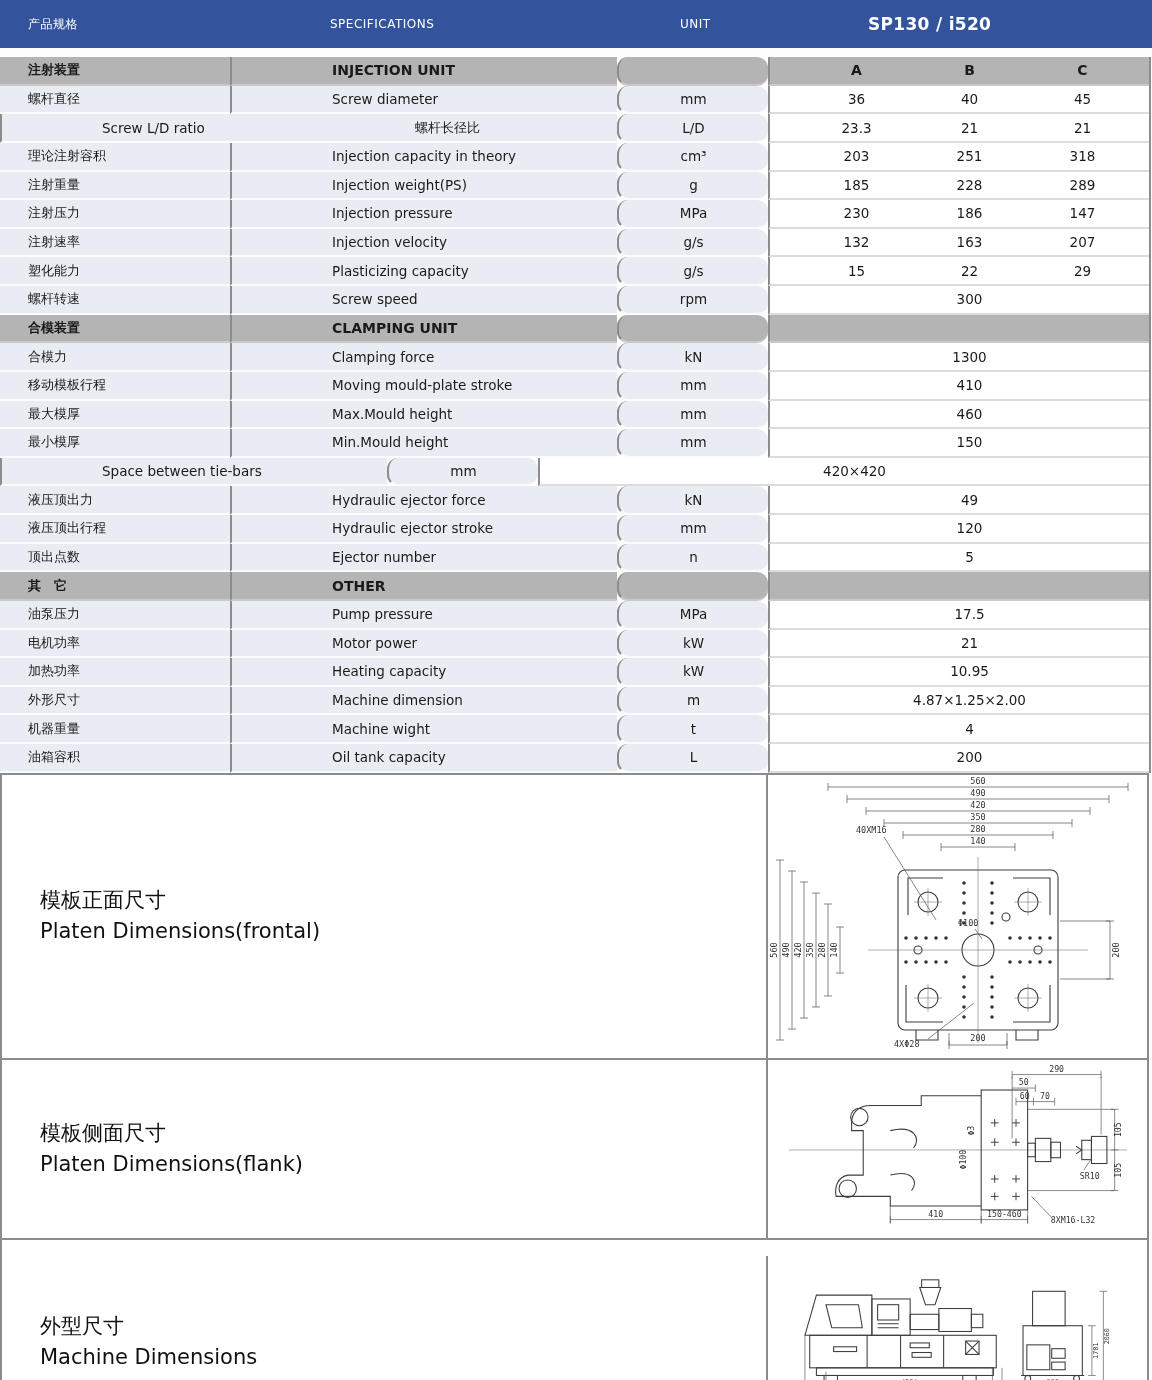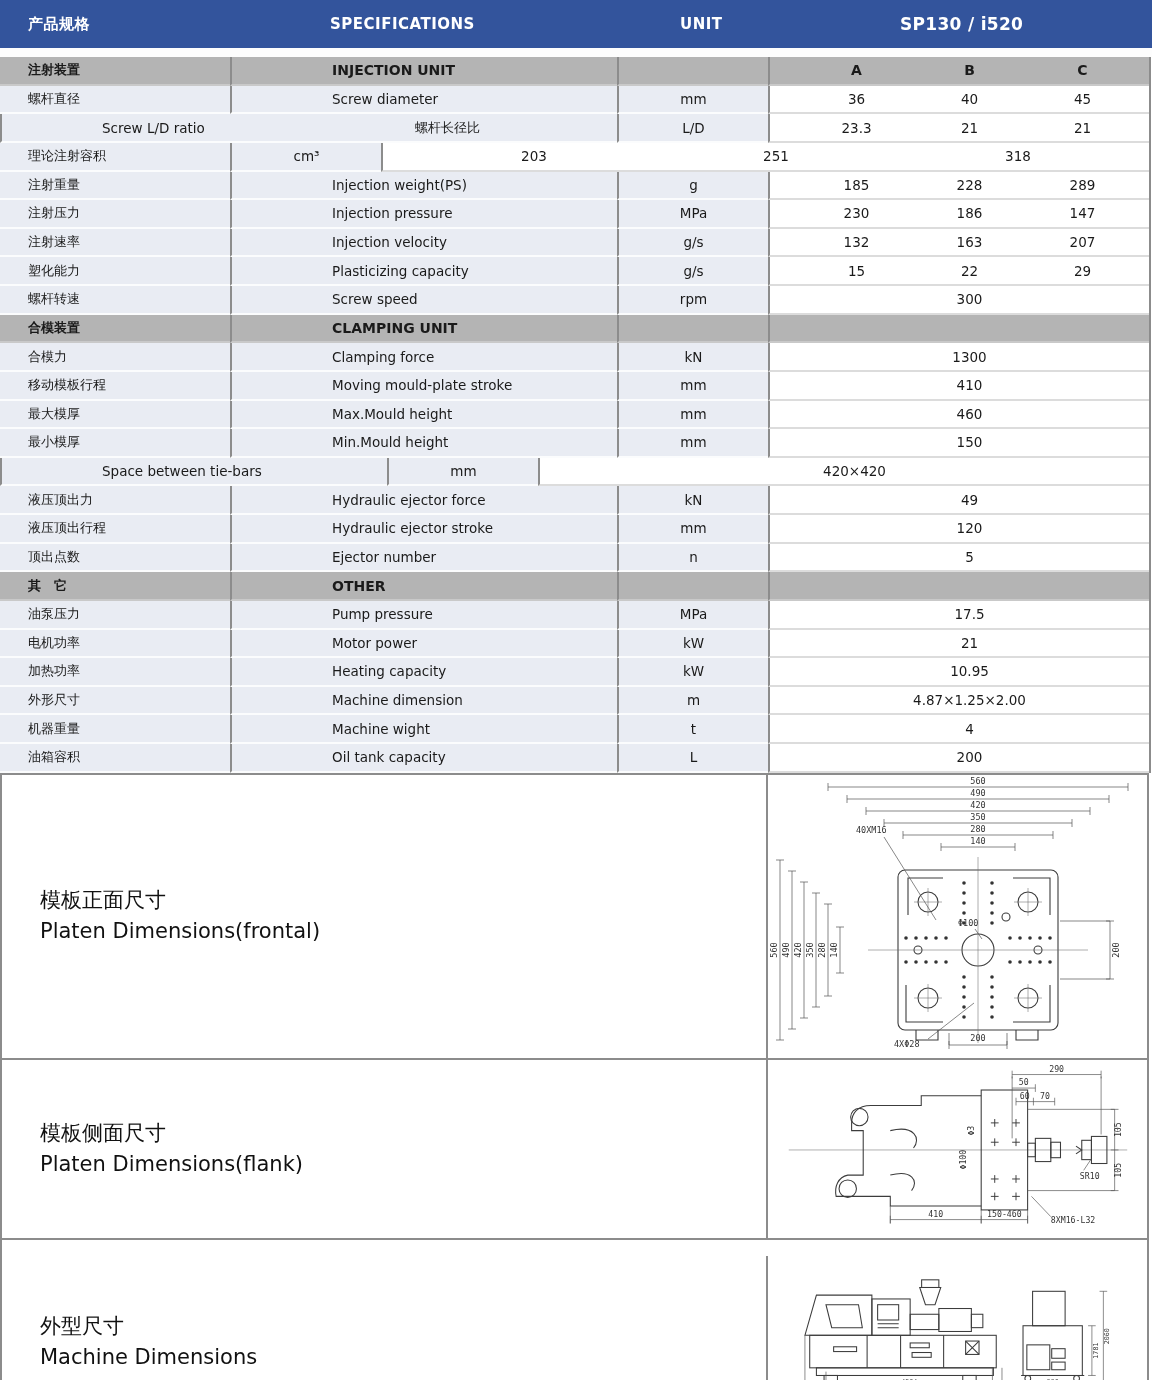--- a/index.html
+++ b/index.html
@@ -1,34 +1,34 @@
 <!DOCTYPE html>
 <html><head>
 <meta charset="utf-8">
 <style>
   html,body{margin:0;padding:0;background:#ffffff;}
   body{width:1152px;height:1380px;position:relative;overflow:hidden;
        font-family:"DejaVu Sans","Liberation Sans",sans-serif;color:#1a1a1a;}
 
   
   .hdr{position:relative;height:48px;background:#33549c;color:#fff;}
-  .hdr span{position:absolute;top:50%;transform:translateY(-50%);font-size:15px;letter-spacing:.5px;font-weight:bold;}
+  .hdr span{position:absolute;top:50%;transform:translateY(-50%);font-size:12px;letter-spacing:.5px;}
   .hdr .h-zh{left:28px;}
   .hdr .h-en{left:330px;}
   .hdr .h-unit{left:672px;margin-left:8px;}
-  .hdr .h-model{left:900px;font-weight:bold;font-size:17px;letter-spacing:.3px;}
+  .hdr .h-model{left:868px;font-weight:bold;font-size:17px;letter-spacing:.3px;}
   .hdr-gap{height:9px;background:#fdfdfd;}
 
   
   .spec{width:1149px;border-right:2px solid #8c8c8c;}
   .trow{display:flex;height:28.64px;box-sizing:border-box;align-items:stretch;}
   .trow .cell{box-sizing:border-box;display:flex;align-items:center;font-size:13.5px;}
   .c1{width:230px;padding-left:28px;background:#e9ecf3;border-bottom:2px solid #fbfcfd;font-size:13px !important;}
   .c2{width:387px;padding-left:100px;background:#e9ecf3;border-left:2px solid #8c8c8c;border-bottom:2px solid #fbfcfd;}
-  .c3{width:151px;justify-content:center;background:#e9ecf3;border-left:2px solid #8c8c8c;border-bottom:2px solid #fbfcfd;}
+  .c3{width:151px;justify-content:center;background:#e9ecf3;border-left:2px solid #8c8c8c;border-bottom:2px solid #fbfcfd;border-radius:11px;}
   .c4{flex:1;background:#ffffff;border-left:2px solid #8c8c8c;border-bottom:2px solid #dcdcdc;
       display:flex;padding:0 10px 0 30px;}
   .c4 .v{flex:1;text-align:center;align-self:center;}
   .c4 .vspan{flex:1;text-align:center;align-self:center;}
   .sec .c1,.sec .c2,.sec .c3,.sec .c4{background:#b4b4b4;border-bottom:2px solid #c9c9c9;}
   .sec .cell{font-weight:bold;font-size:14px;}
 
   
   .panels{width:1149px;border-top:2px solid #8c8c8c;border-right:2px solid #8c8c8c;
           border-left:2px solid #8c8c8c;box-sizing:border-box;border-bottom:2px solid #8c8c8c;}
@@ -86,20 +86,21 @@
       <div class="cell c1">螺杆长径比</div>
       <div class="cell c3">L/D</div>
       <div class="cell c4">
         <div class="v">23.3</div>
         <div class="v">21</div>
         <div class="v">21</div>
       </div>
     </div>
     <div class="trow">
       <div class="cell c1">理论注射容积</div>
+      <div class="cell c2">Injection capacity in theory</div>
       <div class="cell c3">cm³</div>
       <div class="cell c4">
         <div class="v">203</div>
         <div class="v">251</div>
         <div class="v">318</div>
       </div>
     </div>
     <div class="trow">
       <div class="cell c1">注射重量</div>
       <div class="cell c2">Injection weight(PS)</div>

